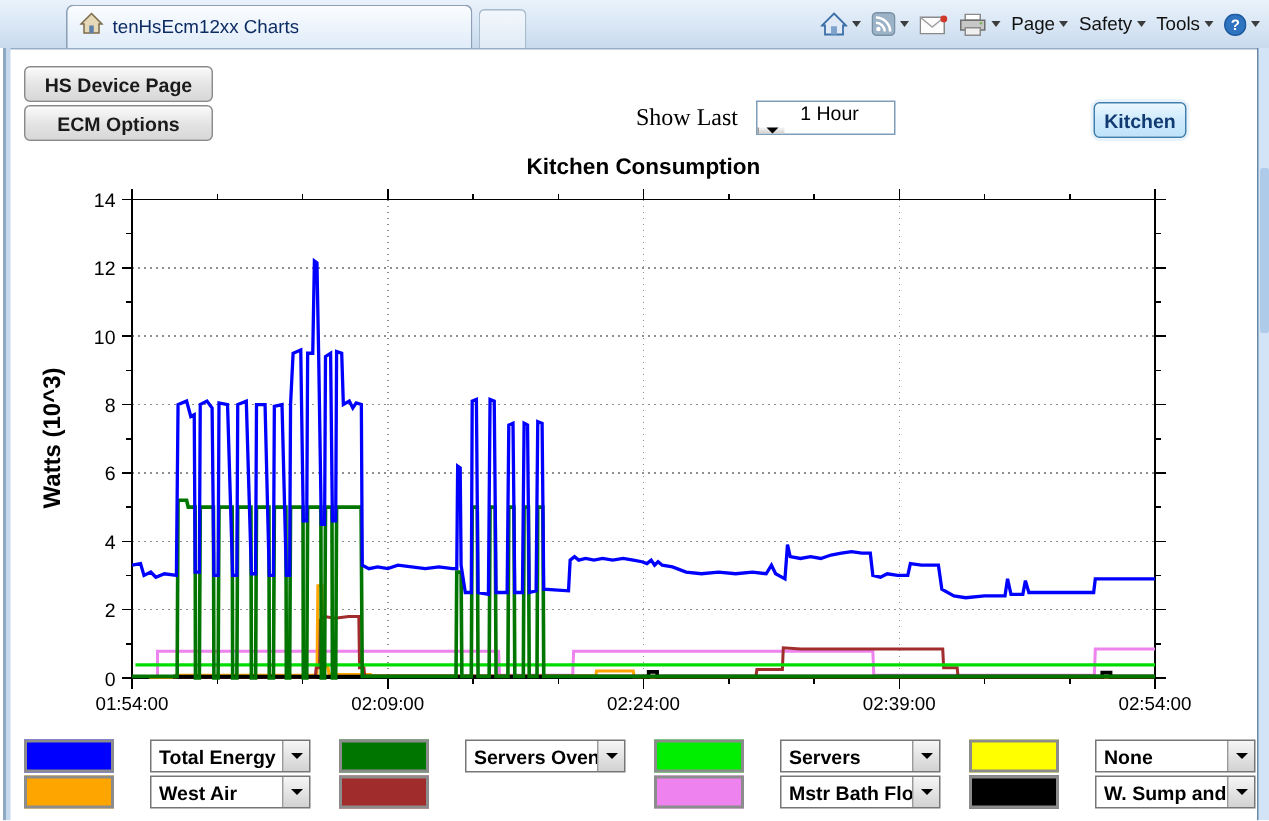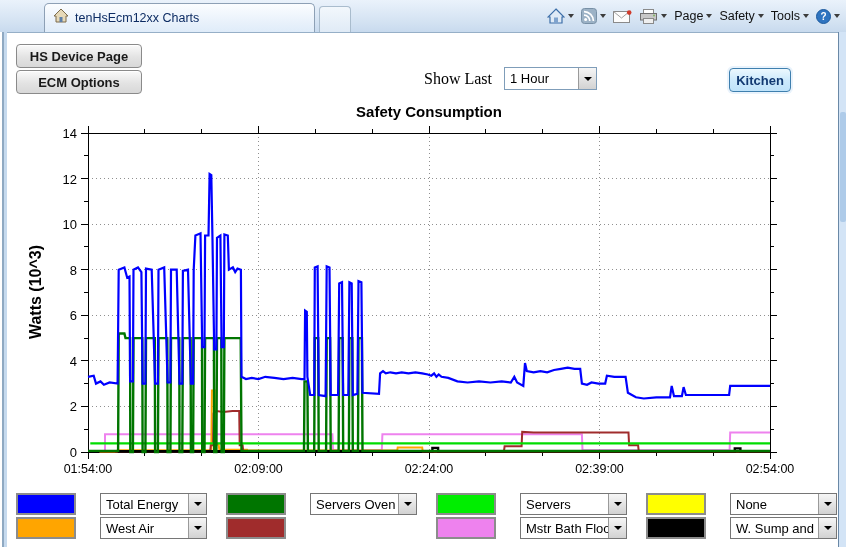--- a/index.html
+++ b/index.html
@@ -30,42 +30,42 @@
   .gray-btn{position:absolute;width:126px;height:24px;box-sizing:border-box;border:1px solid #8a8a8a;
       border-radius:4px;background:linear-gradient(#fafafa,#e3e3e3 55%,#d8d8d8);
       font-weight:bold;font-size:13px;color:#1a1a1a;display:flex;align-items:center;justify-content:center;
       box-shadow:inset 0 1px 0 #fff;cursor:pointer;}
   #btn-hs{left:16px;top:44px;}
   #btn-ecm{left:16px;top:70px;}
   #show-last-label{position:absolute;left:424px;top:70px;font-family:"Liberation Serif",serif;
       font-size:16px;color:#000;}
   .selectbox{position:absolute;box-sizing:border-box;background:#fff;border:1px solid #7f9db9;
       display:flex;align-items:center;cursor:pointer;}
-  #show-last-select{left:504px;top:67px;width:93px;height:23px;font-size:13px;}
+  #show-last-select{left:504px;top:67px;width:93px;height:23px;font-size:13px;flex-direction:column;}
   .sel-text{flex:1;padding-left:5px;white-space:nowrap;overflow:hidden;}
   .dd-btn{width:17px;align-self:stretch;border-left:1px solid #9a9a9a;
       background:linear-gradient(#f6f6f6,#d2d2d2);display:flex;align-items:center;justify-content:center;}
   .dd-arrow{width:0;height:0;border-left:4px solid transparent;border-right:4px solid transparent;
       border-top:4.5px solid #000;}
   #btn-update{position:absolute;left:729px;top:68px;width:62px;height:24px;box-sizing:border-box;
       border:1px solid #3f7fae;border-radius:4px;background:linear-gradient(#ecf8fe,#cdeafc 50%,#bfe3fa);
       font-weight:bold;font-size:13px;color:#123a72;display:flex;align-items:center;justify-content:center;
       box-shadow:0 0 0 2px #e9f3fc;cursor:pointer;}
   
   #chart-title{position:absolute;left:88px;top:103px;width:682px;text-align:center;
       font-size:15px;font-weight:bold;color:#000;}
   #y-axis-title{position:absolute;left:36px;top:292px;transform:translate(-50%,-50%) rotate(-90deg);
       font-size:16px;font-weight:bold;white-space:nowrap;color:#000;}
   #chart-svg{position:absolute;left:0;top:100px;}
   #chart-svg text{font-family:"Liberation Sans",sans-serif;}
   
   .legend-item{position:absolute;display:flex;align-items:center;height:22px;}
   .swatch{width:56px;height:18px;border:2px solid #8c8c8c;margin-right:24px;}
   .lsel{width:107px;height:22px;box-sizing:border-box;background:#fff;border:1px solid #767676;
-      display:flex;align-items:center;font-size:13px;font-weight:normal;cursor:pointer;}
+      display:flex;align-items:center;font-size:13px;font-weight:bold;cursor:pointer;}
 </style>
 </head>
 <body>
 
 <div id="window">
 
   <div id="chrome">
     <div id="tab">
       <span>
         <svg width="16" height="16" viewBox="0 0 16 16">
@@ -142,21 +142,21 @@
 
   <span id="show-last-label">Show Last</span>
   <div class="selectbox" id="show-last-select">
     <span class="sel-text">1 Hour</span>
     <span class="dd-btn">
       <span class="dd-arrow"></span>
     </span>
   </div>
   <div id="btn-update">Kitchen</div>
 
-  <div id="chart-title">Safety Consumption</div>
+  <div id="chart-title">Kitchen Consumption</div>
   <div id="y-axis-title">Watts (10^3)</div>
   <svg id="chart-svg" width="846" height="392">
       <line x1="88" x2="770" y1="306.42857142857144" y2="306.42857142857144" stroke="#8f8f8f" stroke-width="1" stroke-dasharray="1 3" shape-rendering="crispEdges"></line>
       <line x1="88" x2="770" y1="260.8571428571429" y2="260.8571428571429" stroke="#8f8f8f" stroke-width="1" stroke-dasharray="1 3" shape-rendering="crispEdges"></line>
       <line x1="88" x2="770" y1="215.2857142857143" y2="215.2857142857143" stroke="#8f8f8f" stroke-width="1" stroke-dasharray="1 3" shape-rendering="crispEdges"></line>
       <line x1="88" x2="770" y1="169.71428571428572" y2="169.71428571428572" stroke="#8f8f8f" stroke-width="1" stroke-dasharray="1 3" shape-rendering="crispEdges"></line>
       <line x1="88" x2="770" y1="124.14285714285714" y2="124.14285714285714" stroke="#8f8f8f" stroke-width="1" stroke-dasharray="1 3" shape-rendering="crispEdges"></line>
       <line x1="88" x2="770" y1="78.57142857142861" y2="78.57142857142861" stroke="#8f8f8f" stroke-width="1" stroke-dasharray="1 3" shape-rendering="crispEdges"></line>
       <line x1="258.5" x2="258.5" y1="33" y2="352" stroke="#8f8f8f" stroke-width="1" stroke-dasharray="1 3" shape-rendering="crispEdges"></line>
       <line x1="429" x2="429" y1="33" y2="352" stroke="#8f8f8f" stroke-width="1" stroke-dasharray="1 3" shape-rendering="crispEdges"></line>

